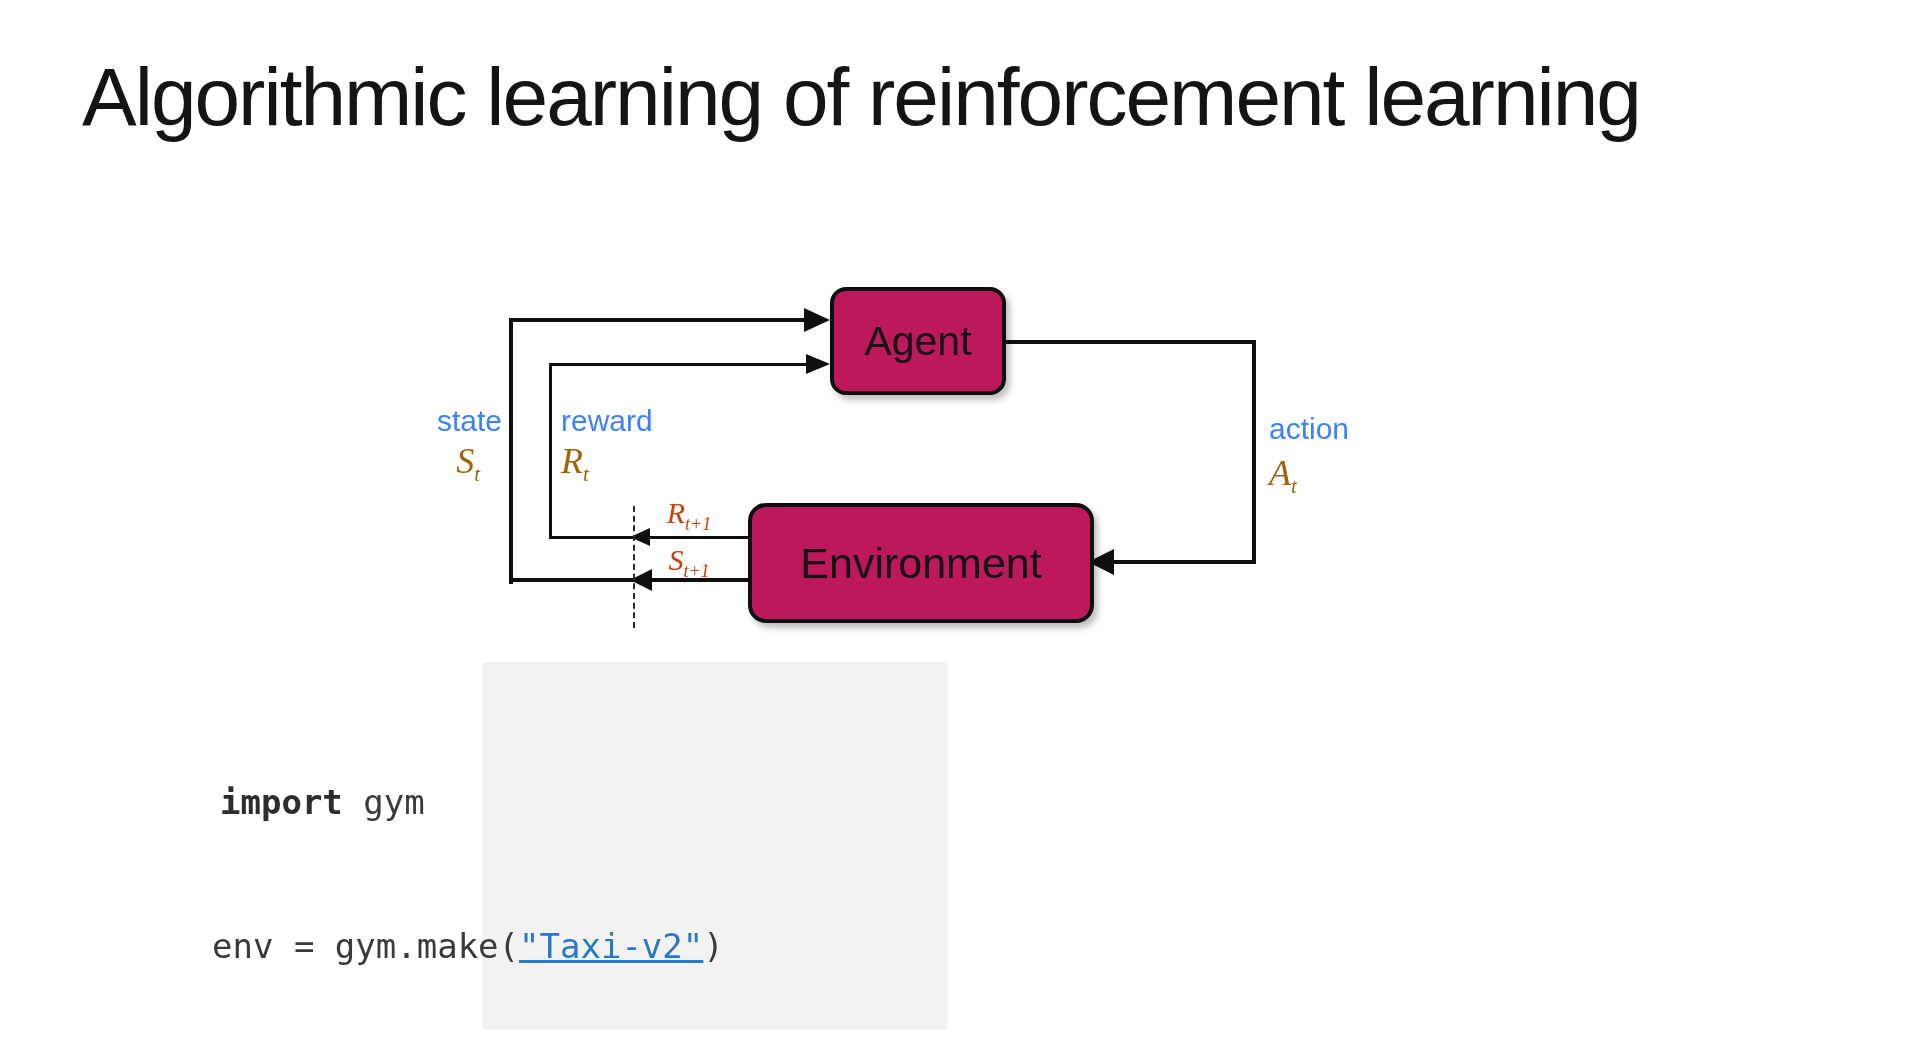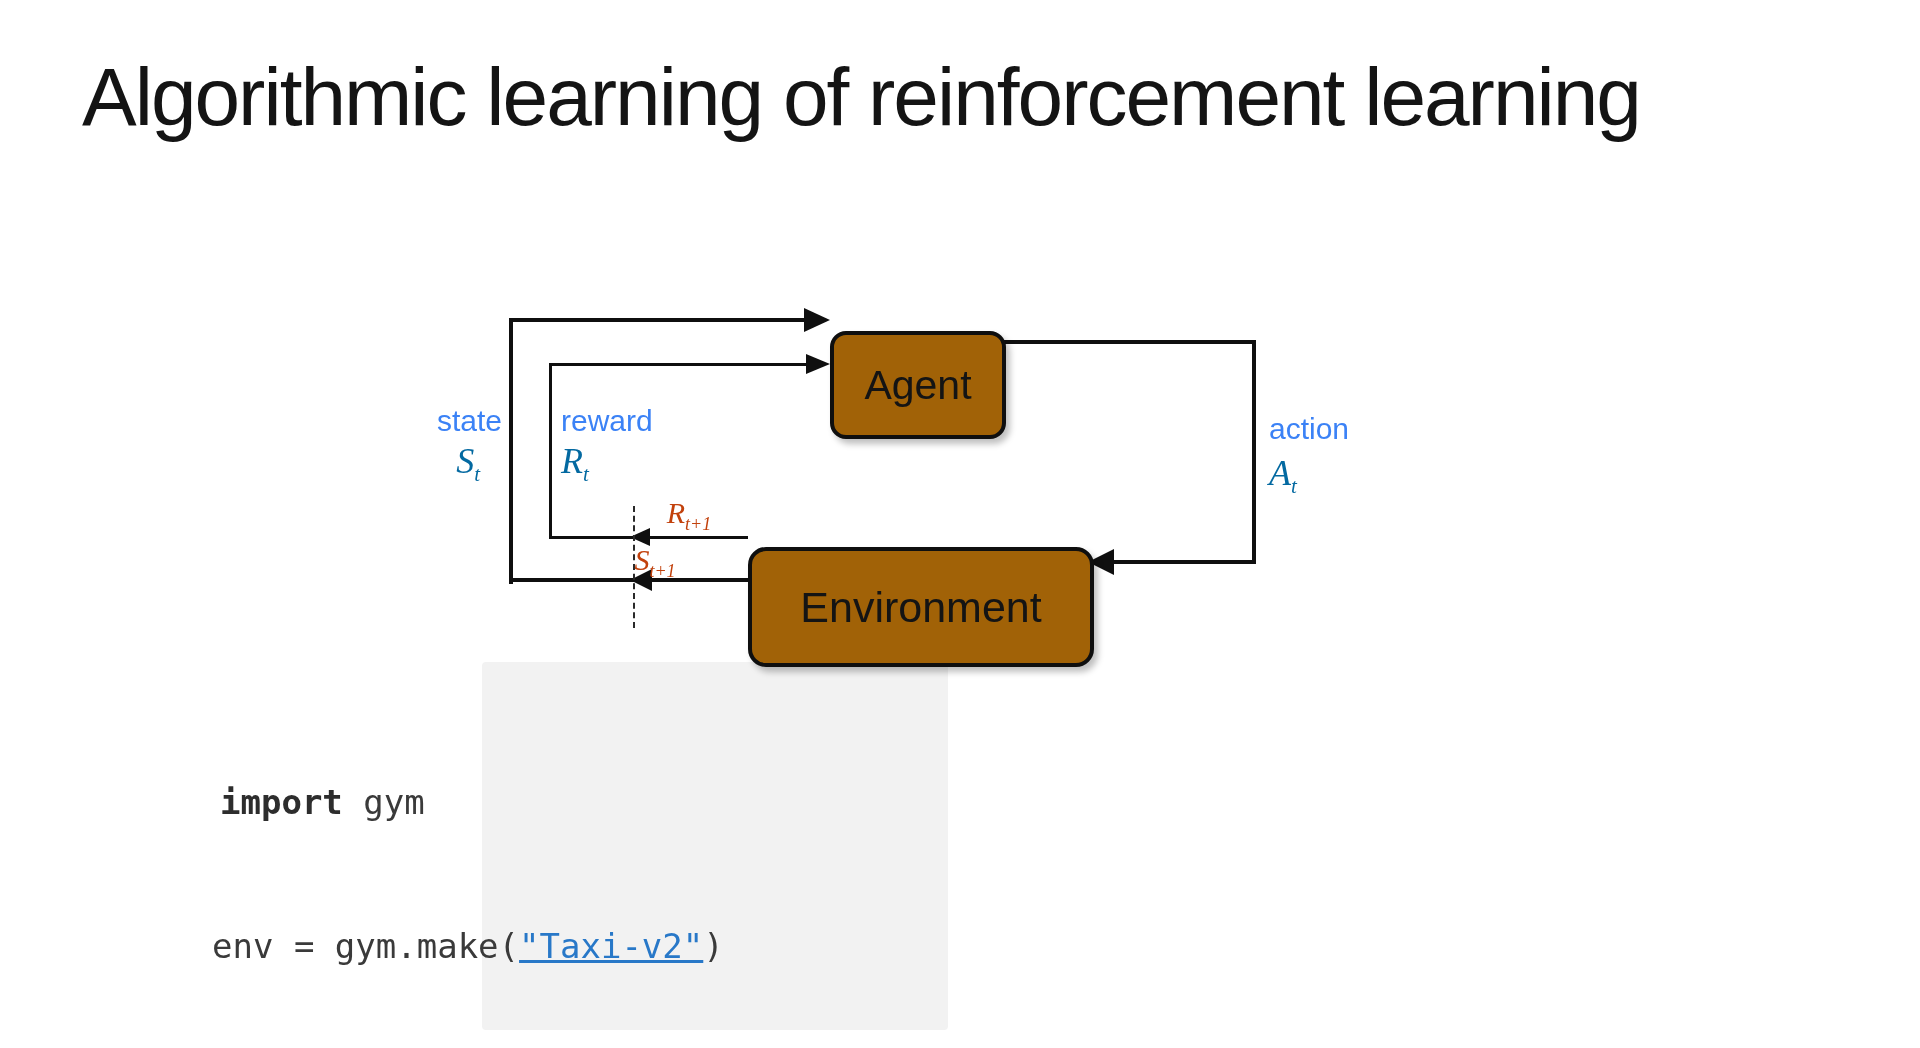--- a/index.html
+++ b/index.html
@@ -14,48 +14,48 @@
     font-family:"Liberation Sans",sans-serif;white-space:nowrap;
   }
   
   .gray-artifact{
     position:absolute;left:482px;top:662px;width:466px;height:368px;
     background:#f2f2f2;border-radius:4px;
   }
   
   .dline{position:absolute;background:#0f0f0f;}
   .node{
-    position:absolute;background:#a16207;border:4px solid #0f0f0f;
+    position:absolute;background:#be185d;border:4px solid #0f0f0f;
     display:flex;align-items:center;justify-content:center;
     box-shadow:4px 5px 6px rgba(0,0,0,0.25);
-    color:#141414;font-family:"Liberation Sans",sans-serif;margin-top:44px;
+    color:#141414;font-family:"Liberation Sans",sans-serif;
   }
   .node-agent{left:830px;top:287px;width:168px;height:100px;border-radius:16px;font-size:41px;}
   .node-env{left:748px;top:503px;width:338px;height:112px;border-radius:18px;font-size:43px;}
   .arrow{position:absolute;width:0;height:0;}
   .arrow-right-lg{border-top:12px solid transparent;border-bottom:12px solid transparent;border-left:26px solid #0f0f0f;}
   .arrow-right-sm{border-top:10px solid transparent;border-bottom:10px solid transparent;border-left:24px solid #0f0f0f;}
   .arrow-left-lg{border-top:13px solid transparent;border-bottom:13px solid transparent;border-right:26px solid #0f0f0f;}
   .arrow-left-md{border-top:11px solid transparent;border-bottom:11px solid transparent;border-right:22px solid #0f0f0f;}
   .arrow-left-sm{border-top:9px solid transparent;border-bottom:9px solid transparent;border-right:20px solid #0f0f0f;}
   .dashed-line{position:absolute;left:633px;top:506px;height:122px;width:0;border-left:2px dashed #2a2a2a;}
   
   .lab{position:absolute;color:#3b82f6;font-size:30px;font-family:"Liberation Sans",sans-serif;}
-  .math{font-family:"Liberation Serif",serif;font-style:italic;font-size:36px;color:#0369a1;}
+  .math{font-family:"Liberation Serif",serif;font-style:italic;font-size:36px;color:#a16207;}
   .math sub{font-size:21px;font-style:italic;}
   .math-sm{font-family:"Liberation Serif",serif;font-style:italic;font-size:30px;color:#c2410c;}
   .math-sm sub{font-size:18px;font-style:italic;}
   .lab-state{left:330px;top:404px;width:172px;text-align:right;}
   .sym-state{left:330px;top:440px;width:150px;text-align:right;}
   .lab-reward{left:561px;top:404px;}
   .sym-reward{left:561px;top:440px;font-family:Liberation Serif, serif;}
   .lab-action{left:1269px;top:412px;}
   .sym-action{left:1269px;top:452px;}
   .sym-rnext{left:628px;top:496px;width:122px;text-align:center;}
-  .sym-snext{left:594px;top:543px;width:122px;text-align:center;}
+  .sym-snext{left:628px;top:543px;width:122px;text-align:center;}
   
   .code{
     position:absolute;left:212px;top:682px;
     font-family:"DejaVu Sans Mono","Liberation Mono",monospace;
     font-size:34px;line-height:48px;color:#3a3a3a;white-space:pre;
   }
   .code .kw{font-weight:bold;color:#2d2d2d;margin-left:8px;}
   .code .lnk{color:#2878c8;text-decoration:underline;cursor:pointer;}
 </style>
 </head>

